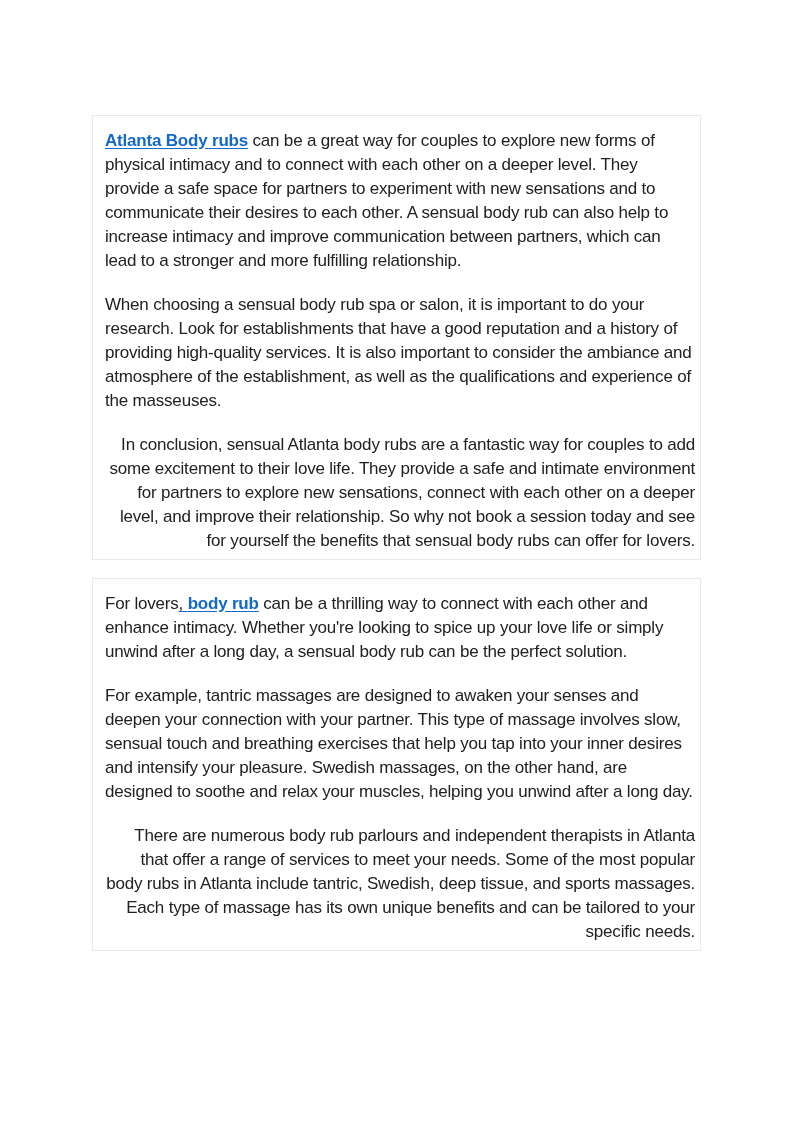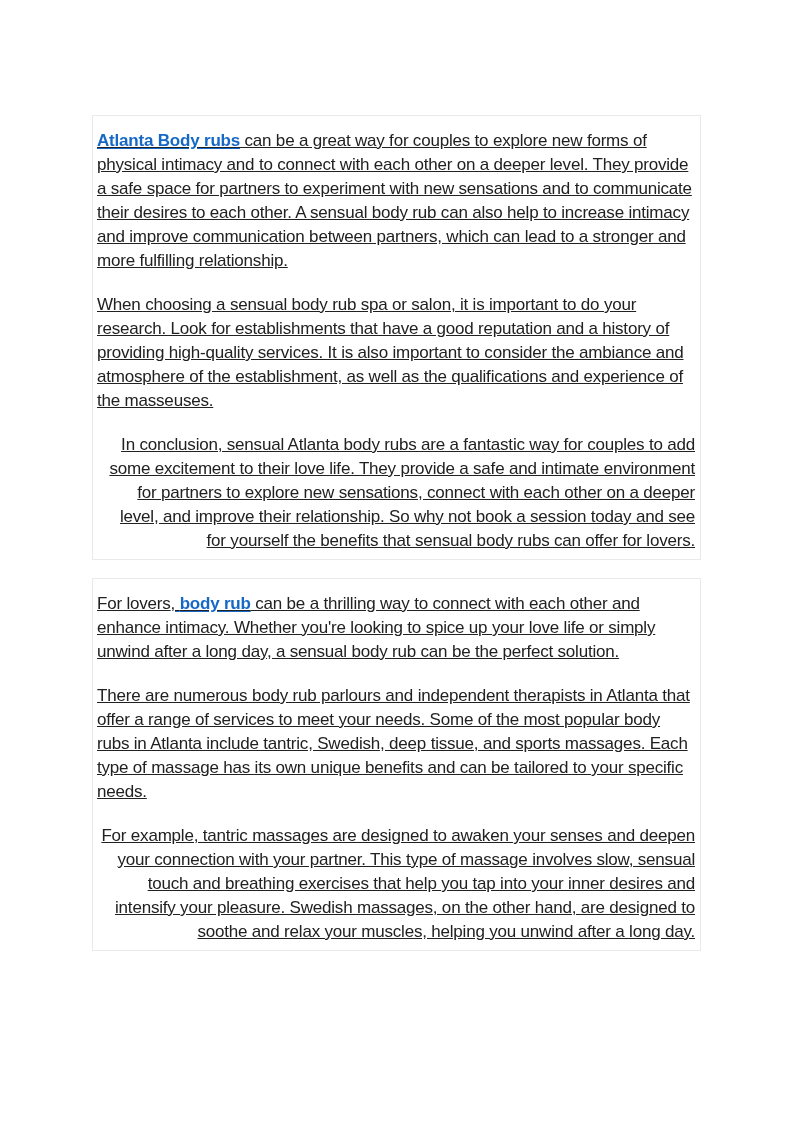--- a/index.html
+++ b/index.html
@@ -26,21 +26,21 @@
     width:609px;
     border:1px solid var(--border);
     padding:13px 5px 6px 4px;
     font-size:17px;
     line-height:24px;
     letter-spacing:-0.2px;
     color:var(--ink);
     background:var(--page-bg);
   }
   .text-block + .text-block{margin-top:18px;}
-  .text-block p{margin:0 0 20px 0;text-decoration:underline;}
+  .text-block p{margin:0 0 20px 8px;}
   .text-block p:last-child{margin-bottom:0;text-align:right;}
   a.doclink{
     color:var(--link);
     font-weight:700;
     text-decoration:underline;
     text-decoration-color:var(--link);
     text-underline-offset:2px;
     cursor:pointer;
   }
   a.doclink .link-pre{color:var(--ink);font-weight:400;}
@@ -52,17 +52,17 @@
 <div class="page">
 
   <section class="text-block">
     <p><a class="doclink">Atlanta Body rubs</a><span> can be a great way for couples to explore new forms of physical intimacy and to connect with each other on a deeper level. They provide a safe space for partners to experiment with new sensations and to communicate their desires to each other. A sensual body rub can also help to increase intimacy and improve communication between partners, which can lead to a stronger and more fulfilling relationship.</span></p>
     <p><span>When choosing a sensual body rub spa or salon, it is important to do your research. Look for establishments that have a good reputation and a history of providing high-quality services. It is also important to consider the ambiance and atmosphere of the establishment, as well as the qualifications and experience of the masseuses.</span></p>
     <p><span>In conclusion, sensual Atlanta body rubs are a fantastic way for couples to add some excitement to their love life. They provide a safe and intimate environment for partners to explore new sensations, connect with each other on a deeper level, and improve their relationship. So why not book a session today and see for yourself the benefits that sensual body rubs can offer for lovers.</span></p>
   </section>
 
   <section class="text-block">
     <p><span>For lovers</span><a class="doclink"><span class="link-pre">, </span><span class="link-strong">body rub</span></a><span> can be a thrilling way to connect with each other and enhance intimacy. Whether you're looking to spice up your love life or simply unwind after a long day, a sensual body rub can be the perfect solution.</span></p>
+    <p><span>For example, tantric massages are designed to awaken your senses and deepen your connection with your partner. This type of massage involves slow, sensual touch and breathing exercises that help you tap into your inner desires and intensify your pleasure. Swedish massages, on the other hand, are designed to soothe and relax your muscles, helping you unwind after a long day.</span></p>
     <p><span>There are numerous body rub parlours and independent therapists in Atlanta that offer a range of services to meet your needs. Some of the most popular body rubs in Atlanta include tantric, Swedish, deep tissue, and sports massages. Each type of massage has its own unique benefits and can be tailored to your specific needs.</span></p>
-    <p><span>For example, tantric massages are designed to awaken your senses and deepen your connection with your partner. This type of massage involves slow, sensual touch and breathing exercises that help you tap into your inner desires and intensify your pleasure. Swedish massages, on the other hand, are designed to soothe and relax your muscles, helping you unwind after a long day.</span></p>
   </section>
 
 </div>
 
 </body></html>

